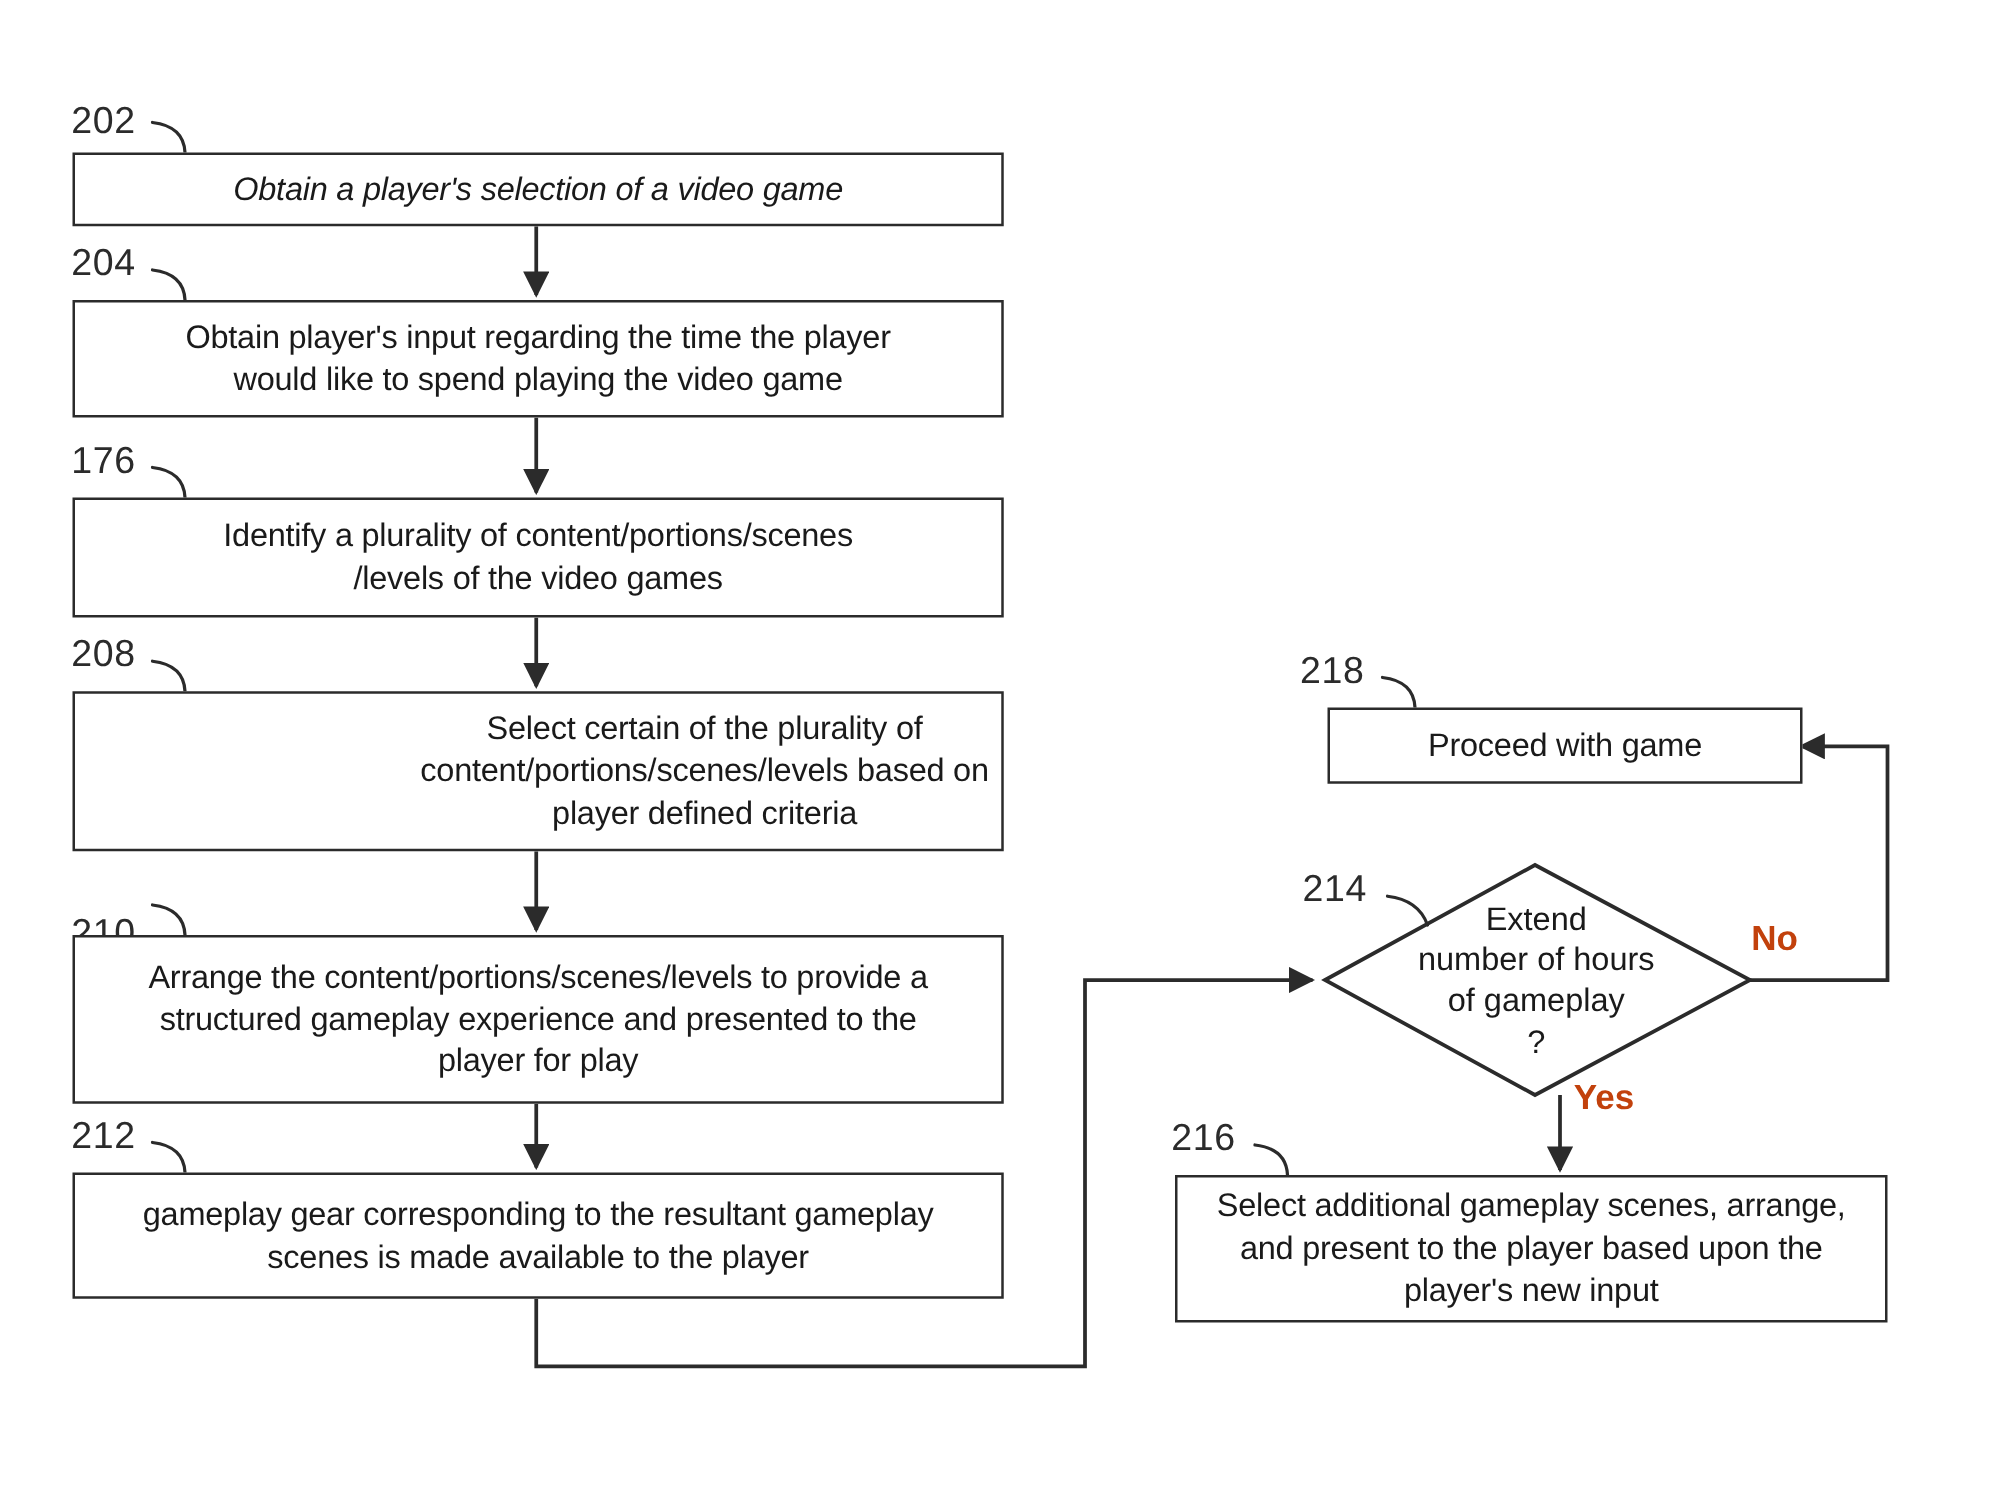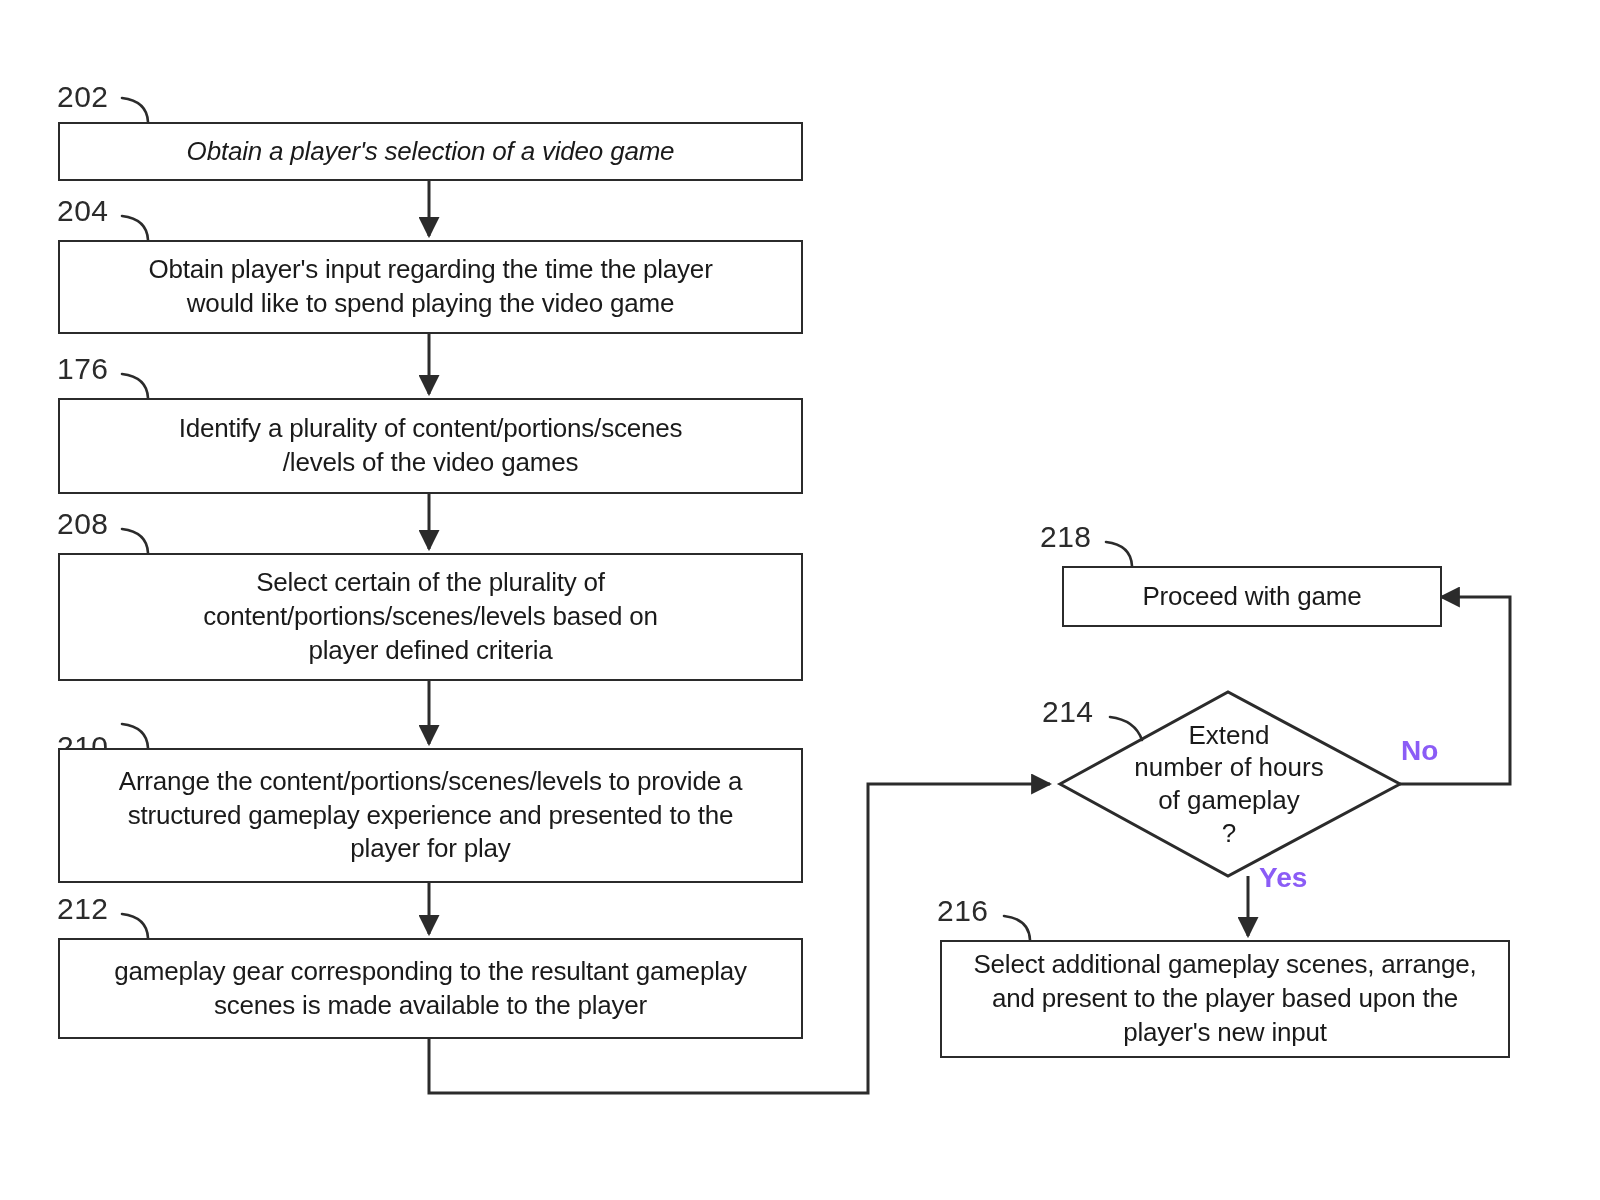--- a/index.html
+++ b/index.html
@@ -47,21 +47,21 @@
     position: absolute;
     font-size: 30px;
     color: #2b2b2b;
     letter-spacing: 0.5px;
     white-space: nowrap;
   }
   .edgelabel {
     position: absolute;
     font-size: 28px;
     font-weight: bold;
-    color: #8b5cf6;
+    color: #c2410c;
     white-space: nowrap;
   }
   .diamond-wrap {
     position: absolute;
   }
   .diamond-text {
     position: absolute;
     left: 0;
     top: 0;
     width: 100%;
@@ -140,21 +140,21 @@
   <div class="node" style="left:58px; top:240px; width:745px; height:94px;">
     <span class="txt">Obtain player's input regarding the time the player
 would like to spend playing the video game</span>
   </div>
 
   <div class="node" style="left:58px; top:398px; width:745px; height:96px;">
     <span class="txt">Identify a plurality of content/portions/scenes
 /levels of the video games</span>
   </div>
 
-  <div class="node" style="left:58px; top:553px; width:745px; height:128px;">
+  <div class="node" style="left:58px; top:553px; width:745px; height:128px;justify-content:flex-end;">
     <span class="txt">Select certain of the plurality of
 content/portions/scenes/levels based on
 player defined criteria</span>
   </div>
 
   <div class="node" style="left:58px; top:748px; width:745px; height:135px;">
     <span class="txt">Arrange the content/portions/scenes/levels to provide a
 structured gameplay experience and presented to the
 player for play</span>
   </div>

